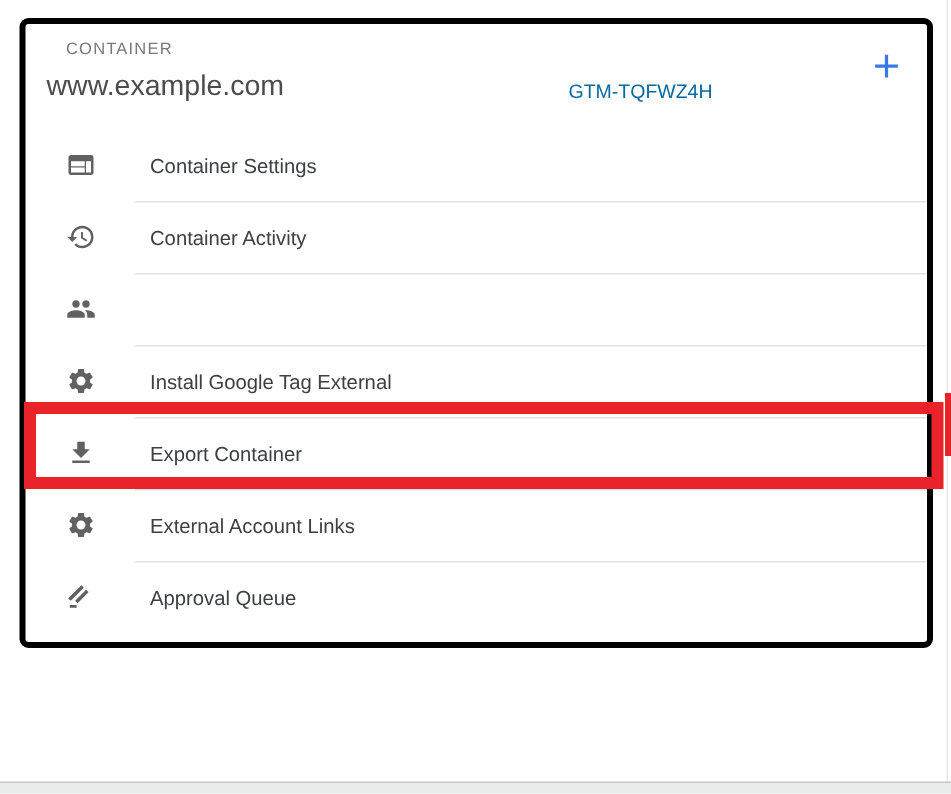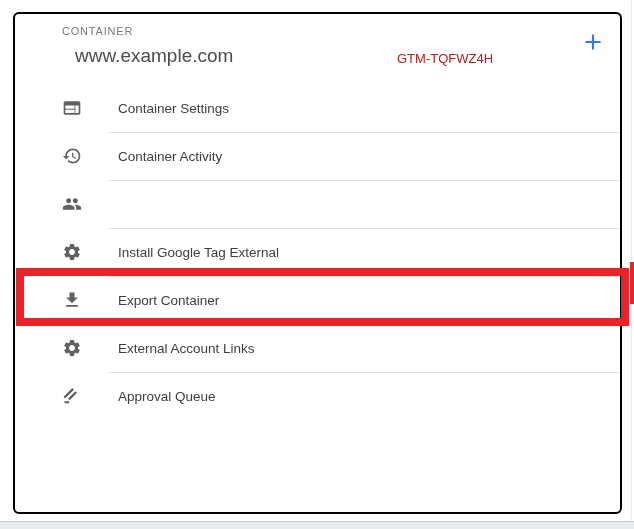--- a/index.html
+++ b/index.html
@@ -5,40 +5,39 @@
   html,body { margin:0; padding:0; }
   body {
     width:634px; height:529px;
     background:#ffffff;
     font-family:"Liberation Sans", sans-serif;
     position:relative;
     overflow:hidden;
   }
   .card {
     position:absolute; left:13px; top:12px;
-    width:609px; height:502px;
+    width:609px; height:420px;
     background:#fff;
-    border:2px solid #000000;
+    border:4px solid #000000;
     border-radius:6px;
     box-sizing:border-box;
-    padding-left:20px;
   }
   .card-header { position:relative; height:70px; }
   .section-label {
     position:absolute; left:27px; top:11px;
     font-size:11px; font-weight:500; letter-spacing:.8px;
     color:#787878;
   }
   .container-name {
-    position:absolute; left:40px; top:31px;
+    position:absolute; left:14px; top:31px;
     font-size:19px; color:#4c4c4c;
   }
   .container-id {
     position:absolute; left:362px; top:37px;
-    font-size:13px; color:#b91c1c;
+    font-size:13px; color:#0369a1;
   }
   .add-btn {
     position:absolute; right:14px; top:15px;
     width:26px; height:26px;
     border:none; background:transparent; padding:0;
     cursor:pointer; color:#3b78e7;
   }
   .add-btn svg { width:26px; height:26px; fill:currentColor; }
 
   .menu-list { position:relative; }

